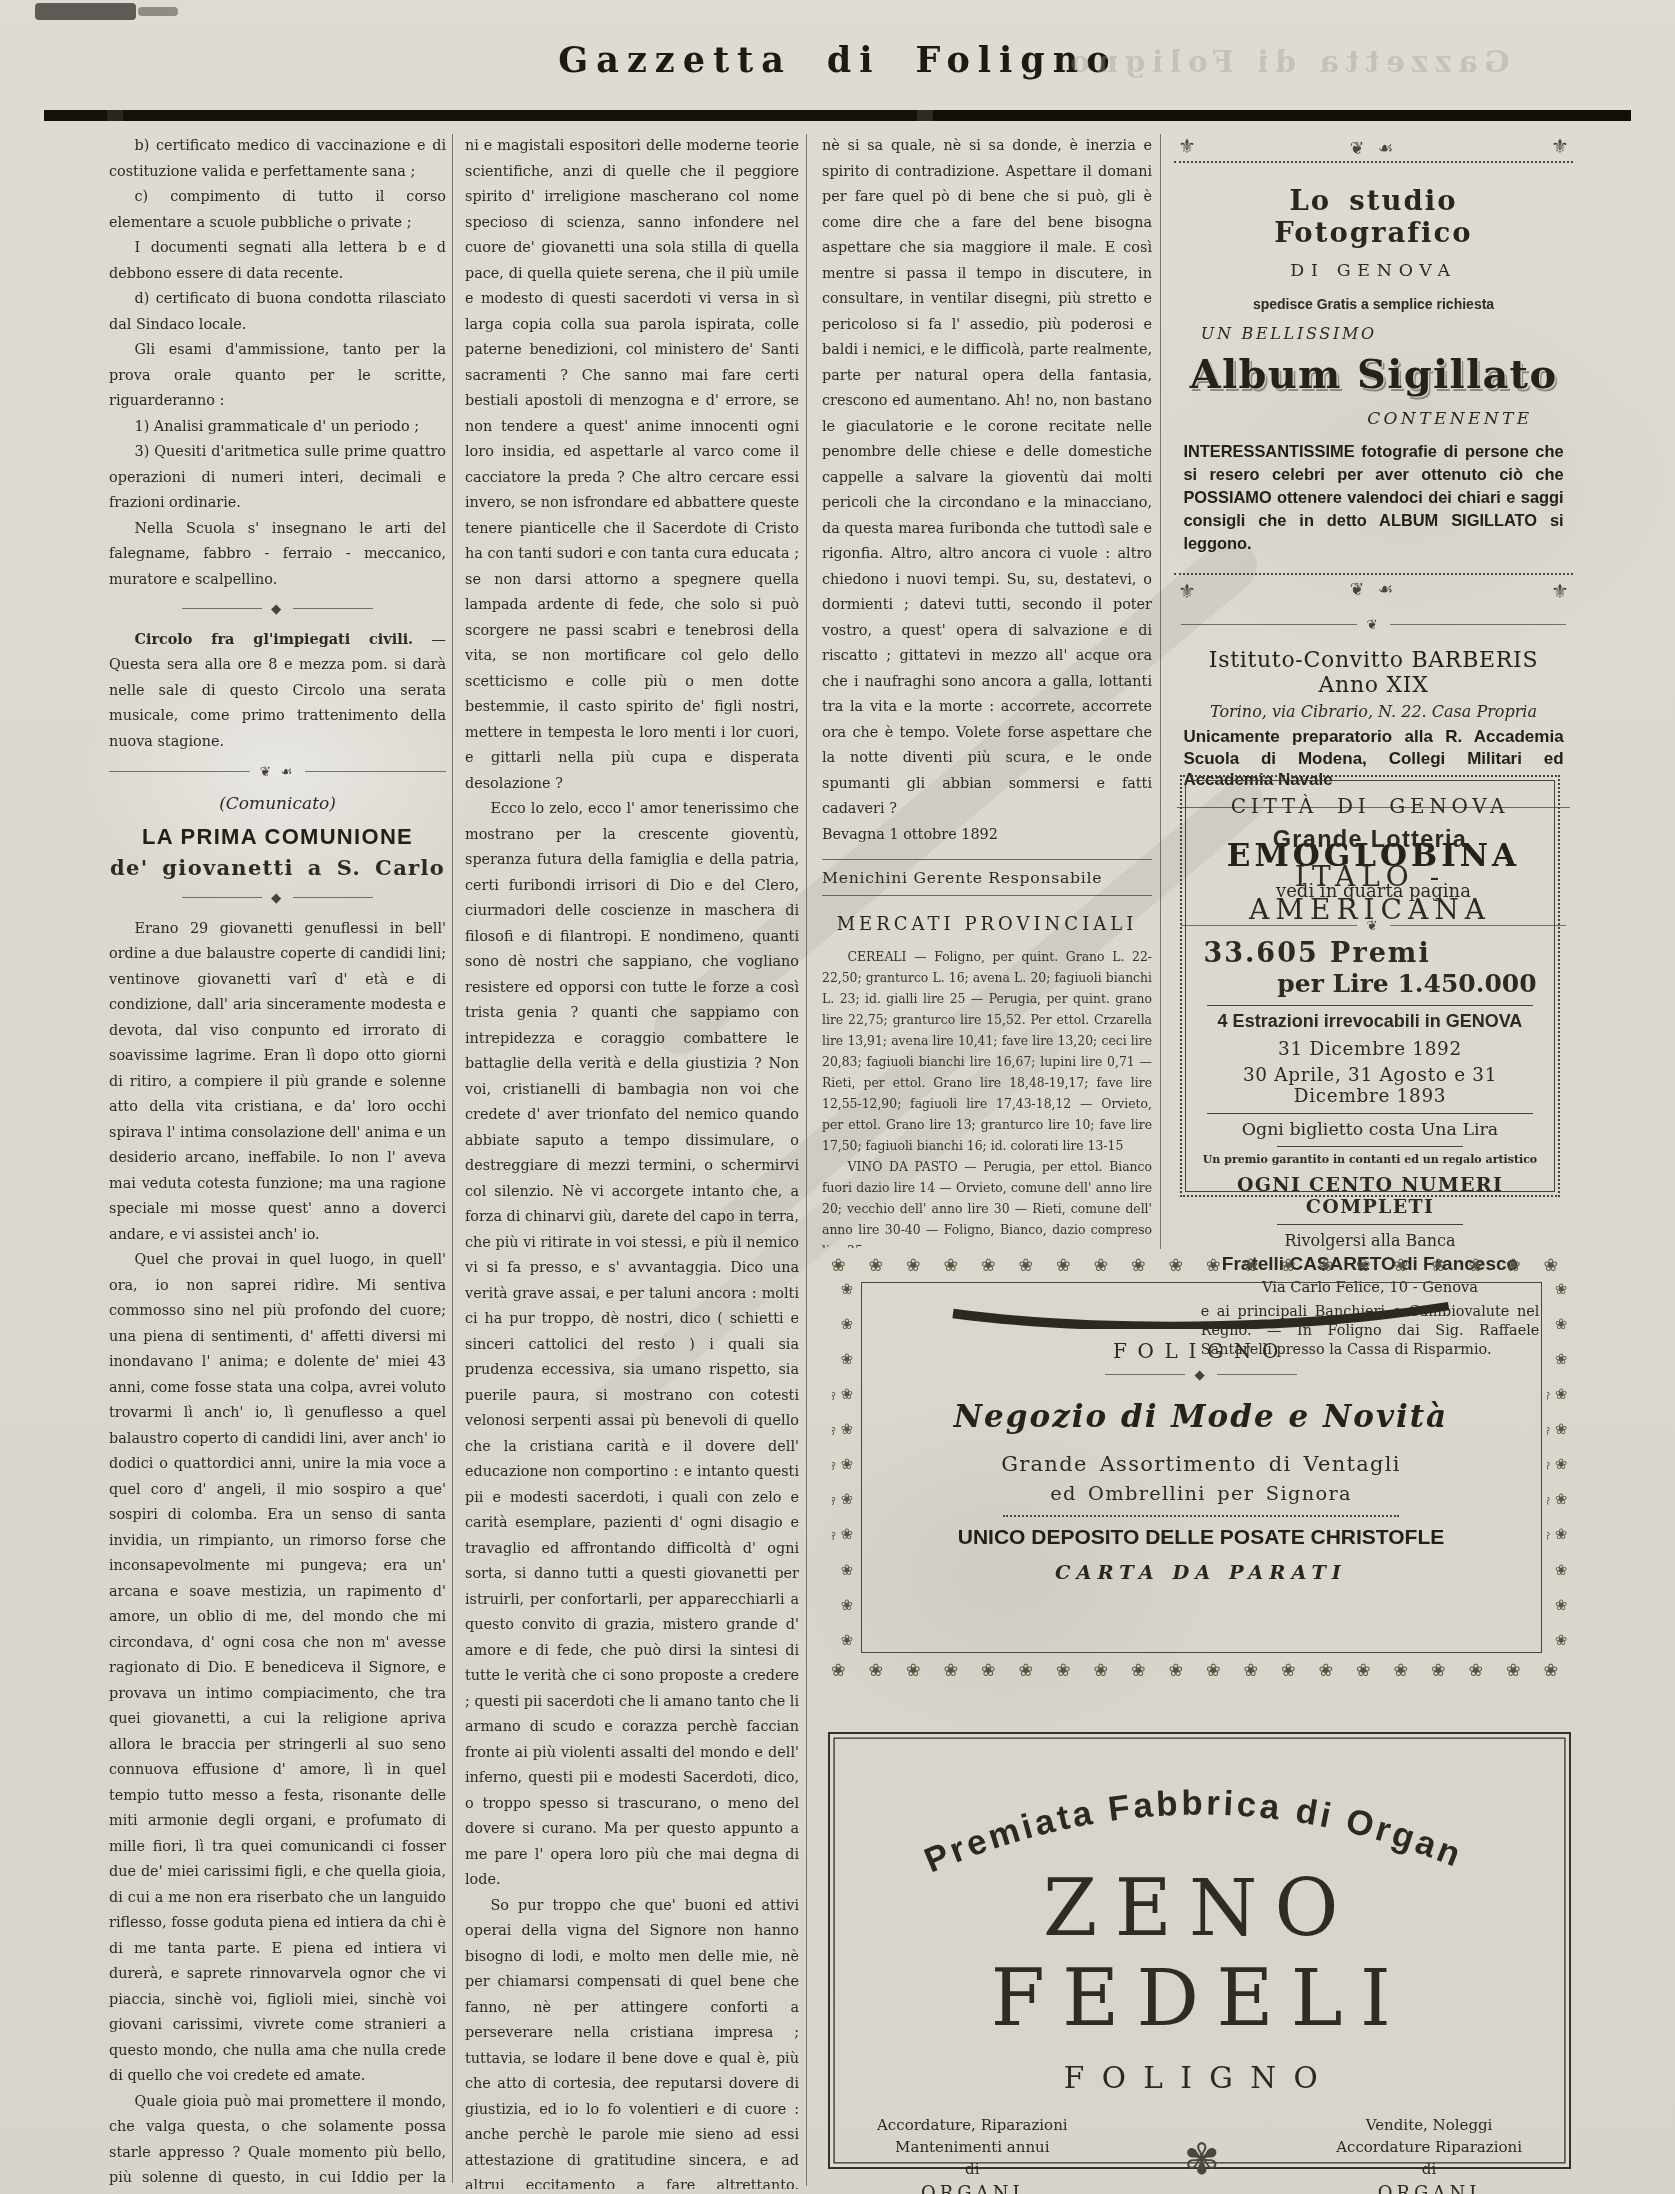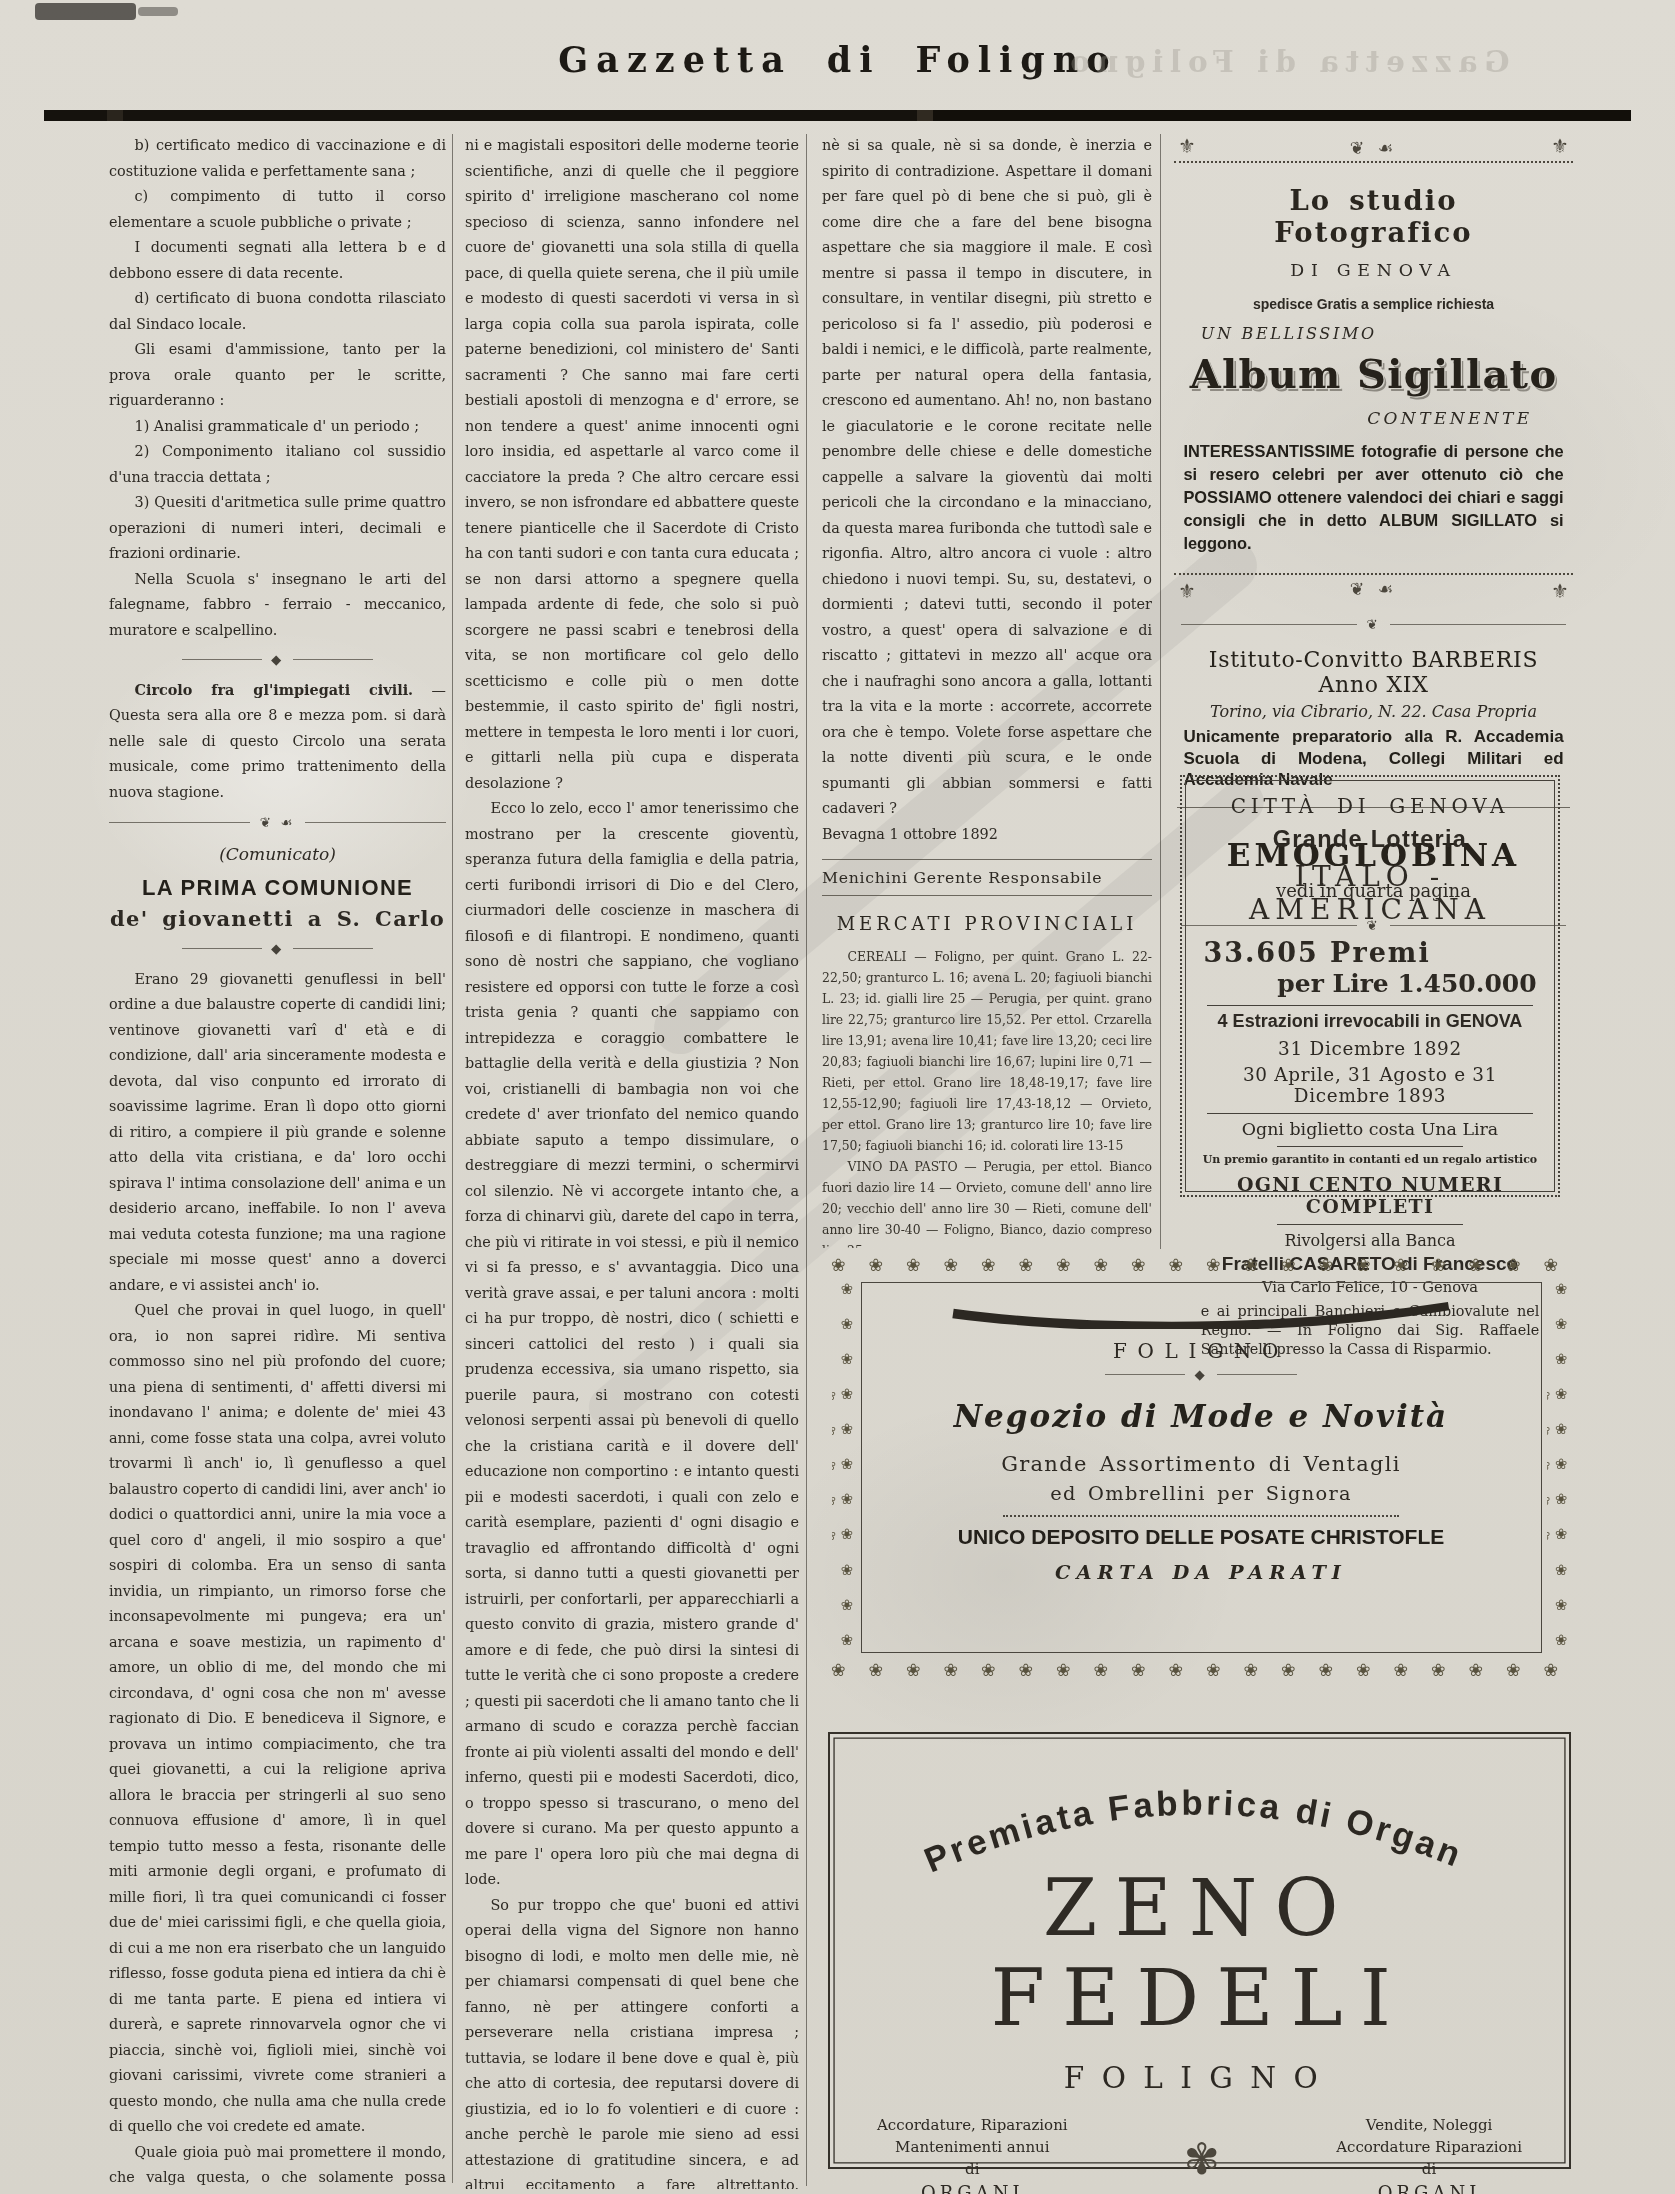--- a/index.html
+++ b/index.html
@@ -128,21 +128,20 @@
   <div class="vrule" style="left:806px;top:134px;height:2052px;"></div>
   <div class="vrule" style="left:1160px;top:134px;height:1115px;"></div>
 
   <div class="col" style="left:109px;width:337px;height:2056px;">
     <p>b) certificato medico di vaccinazione e di costituzione valida e perfettamente sana ;</p>
     <p>c) compimento di tutto il corso elementare a scuole pubbliche o private ;</p>
     <p>I documenti segnati alla lettera b e d debbono essere di data recente.</p>
     <p>d) certificato di buona condotta rilasciato dal Sindaco locale.</p>
     <p>Gli esami d'ammissione, tanto per la prova orale quanto per le scritte, riguarderanno :</p>
     <p>1) Analisi grammaticale d' un periodo ;</p>
-    <p>2) Componimento italiano col sussidio d'una traccia dettata ;</p>
     <p>3) Quesiti d'aritmetica sulle prime quattro operazioni di numeri interi, decimali e frazioni ordinarie.</p>
     <p>Nella Scuola s' insegnano le arti del falegname, fabbro - ferraio - meccanico, muratore e scalpellino.</p>
     <div class="divider-knot short">
         <span class="g">◆</span>
       </div>
     <p><span class="b">Circolo fra gl'impiegati civili.</span><span> — Questa sera alla ore 8 e mezza pom. si darà nelle sale di questo Circolo una serata musicale, come primo trattenimento della nuova stagione.</span></p>
     <div class="divider-knot">
         <span class="g">❦ ☙</span>
       </div>
     <div class="comunicato">(Comunicato)</div>

